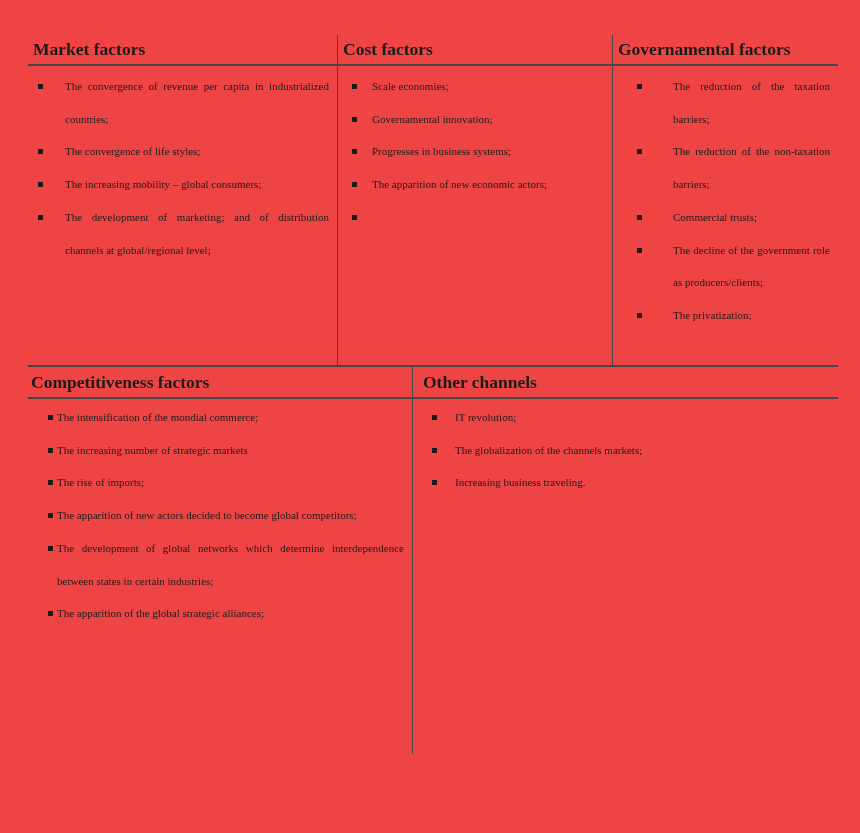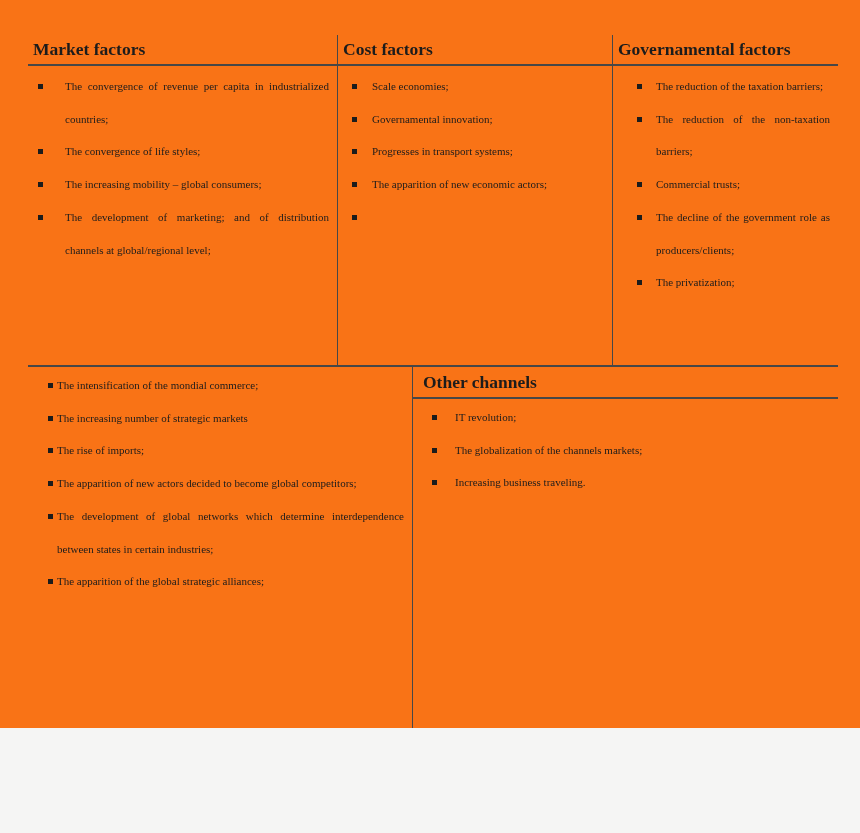--- a/index.html
+++ b/index.html
@@ -5,22 +5,22 @@
   html, body {
     margin: 0;
     padding: 0;
     background: #f5f5f4;
     font-family: "Liberation Serif", "DejaVu Serif", serif;
     color: #1c1c1c;
   }
   .page {
     position: relative;
     width: 860px;
-    height: 728px;
-    background: #f97316;
+    height: 833px;
+    background: #ef4444;
     overflow: hidden;
   }
   .factors-table {
     position: absolute;
     left: 28px;
     top: 35px;
     width: 810px;
   }
   .top-grid {
     display: grid;
@@ -64,21 +64,21 @@
     flex: 1 1 auto;
     text-align: justify;
     text-align-last: left;
   }
   
   .col-market  .item { padding-left: 10px; }
   .col-market  .item-text { margin-left: 22px; padding-right: 8px; }
   .col-cost    .item { padding-left: 14px; }
   .col-cost    .item-text { margin-left: 15px; padding-right: 9px; }
   .col-gov     .item { padding-left: 24px; }
-  .col-gov     .item-text { margin-left: 14px; padding-right: 8px; }
+  .col-gov     .item-text { margin-left: 31px; padding-right: 8px; }
   .col-comp    .item { padding-left: 20px; }
   .col-comp    .item-text { margin-left: 4px; padding-right: 8px; }
   .col-other   .item { padding-left: 19px; }
   .col-other   .item-text { margin-left: 18px; padding-right: 10px; }
 </style>
 </head>
 <body>
 
 <div class="page">
   <div class="factors-table">
@@ -113,21 +113,21 @@
           <div class="item">
             <span class="bullet"></span>
             <span class="item-text">Scale economies;</span>
           </div>
           <div class="item">
             <span class="bullet"></span>
             <span class="item-text">Governamental innovation;</span>
           </div>
           <div class="item">
             <span class="bullet"></span>
-            <span class="item-text">Progresses in transport systems;</span>
+            <span class="item-text">Progresses in business systems;</span>
           </div>
           <div class="item">
             <span class="bullet"></span>
             <span class="item-text">The apparition of new economic actors;</span>
           </div>
           <div class="item">
             <span class="bullet"></span>
           </div>
         </div>
       </div>
@@ -155,20 +155,21 @@
             <span class="bullet"></span>
             <span class="item-text">The privatization;</span>
           </div>
         </div>
       </div>
     </div>
 
     <div class="bottom-grid">
 
       <div class="col col-comp v-divider">
+        <div class="cell-header">Competitiveness factors</div>
         <div class="cell-body">
           <div class="item">
             <span class="bullet"></span>
             <span class="item-text">The intensification of the mondial commerce;</span>
           </div>
           <div class="item">
             <span class="bullet"></span>
             <span class="item-text">The increasing number of strategic markets</span>
           </div>
           <div class="item">

